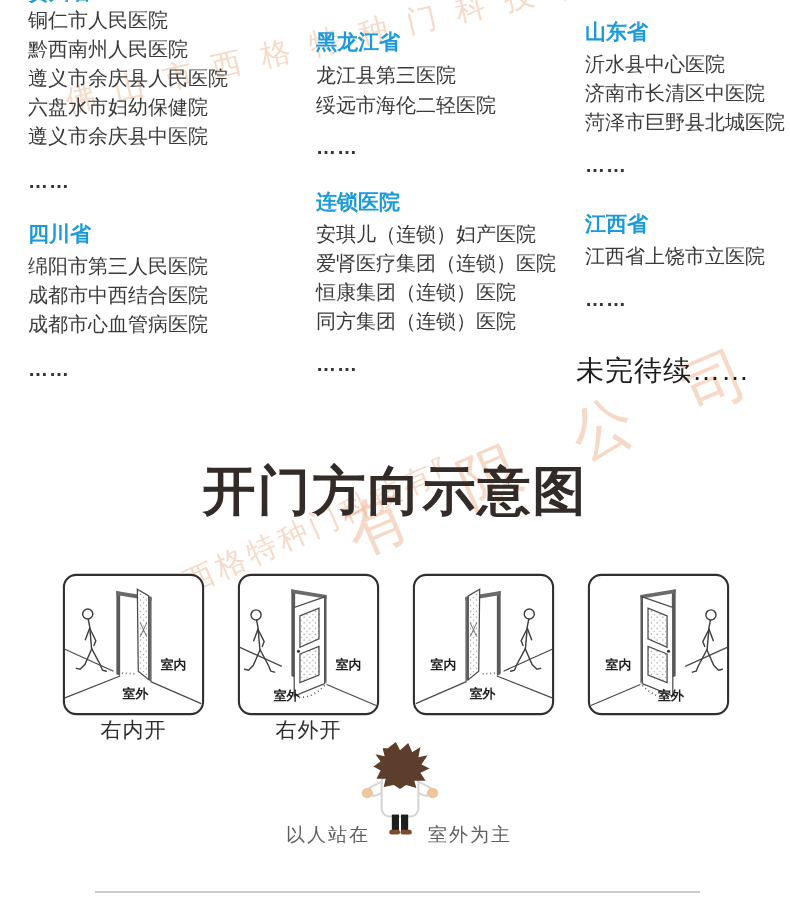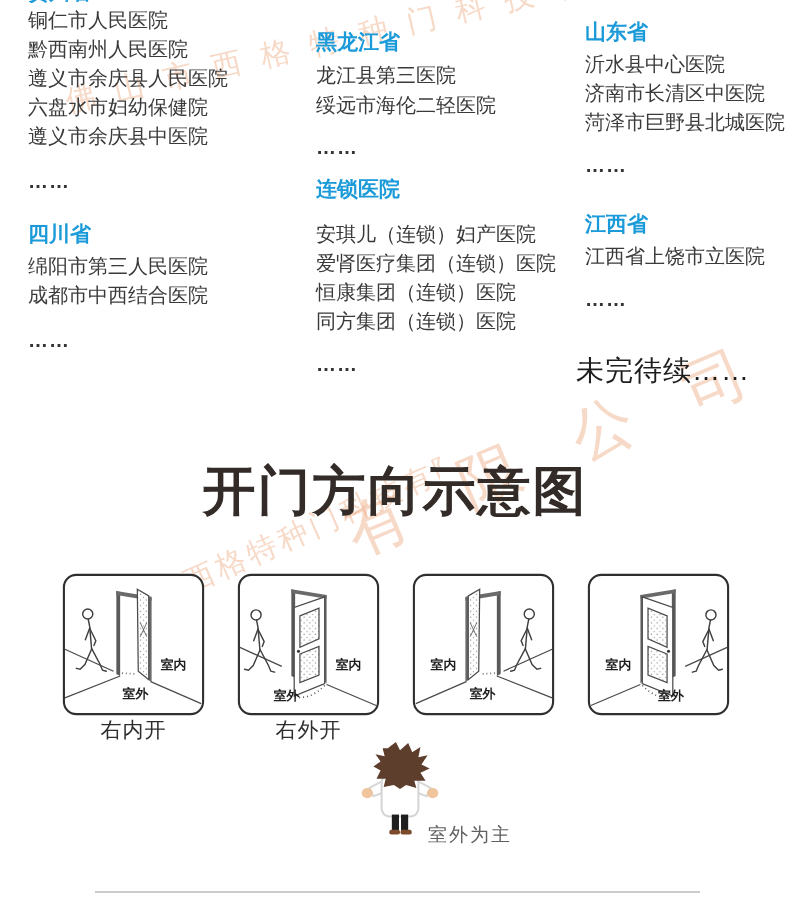--- a/index.html
+++ b/index.html
@@ -62,31 +62,32 @@
             <div>黔西南州人民医院</div>
             <div>遵义市余庆县人民医院</div>
             <div>六盘水市妇幼保健院</div>
             <div>遵义市余庆县中医院</div>
             <div class="grp-more" style="margin-top: 16px;">……</div>
           </div>
           <div class="grp grp-header" style="top: 222px;">四川省</div>
           <div class="grp grp-items" style="top: 252px; line-height: 29px;">
             <div>绵阳市第三人民医院</div>
             <div>成都市中西结合医院</div>
+            <div>成都市心血管病医院</div>
             <div class="grp-more" style="margin-top: 16px;">……</div>
           </div>
         </div>
         <div class="col" style="left: 316px;">
           <div class="grp grp-header" style="top: 30px;">黑龙江省</div>
           <div class="grp grp-items" style="top: 60px; line-height: 30px;">
             <div>龙江县第三医院</div>
             <div>绥远市海伦二轻医院</div>
             <div class="grp-more" style="margin-top: 12px;">……</div>
           </div>
-          <div class="grp grp-header" style="top: 177px; font-family: Liberation Serif, serif;">连锁医院</div>
+          <div class="grp grp-header" style="top: 190px; font-family: Liberation Serif, serif;">连锁医院</div>
           <div class="grp grp-items" style="top: 220px; line-height: 29px;">
             <div>安琪儿（连锁）妇产医院</div>
             <div>爱肾医疗集团（连锁）医院</div>
             <div>恒康集团（连锁）医院</div>
             <div>同方集团（连锁）医院</div>
             <div class="grp-more" style="margin-top: 14px;">……</div>
           </div>
         </div>
         <div class="col" style="left: 585px;">
           <div class="grp grp-header" style="top: 20px;">山东省</div>
@@ -264,17 +265,18 @@
 
       <rect x="42" y="71" width="7" height="16" fill="#1f1f1f"></rect>
       <rect x="51" y="71" width="7" height="16" fill="#1f1f1f"></rect>
 
       <rect x="39.5" y="86" width="10.5" height="4.5" rx="2" fill="#7c4b2c"></rect>
       <rect x="50.5" y="86" width="11" height="4.5" rx="2" fill="#7c4b2c"></rect>
 
       <path fill="#5d3d2c" d="M38,6 L46,0 L50,8 L58,1 L62,10 L70,5 L68,15 L77,13 L71,22 L79,26 L70,30 L75,38 L64,38 L66,45 L56,42 L50,46 L44,42 L34,44 L36,36 L27,36 L31,28 L24,24 L31,19 L26,12 L35,14 L33,6 Z"></path>
     </svg>
 
+    <div class="note-left">以人站在</div>
     <div class="note-right">室外为主</div>
 
     <div class="divider"></div>
   </div>
 </div>
 
 </body></html>

